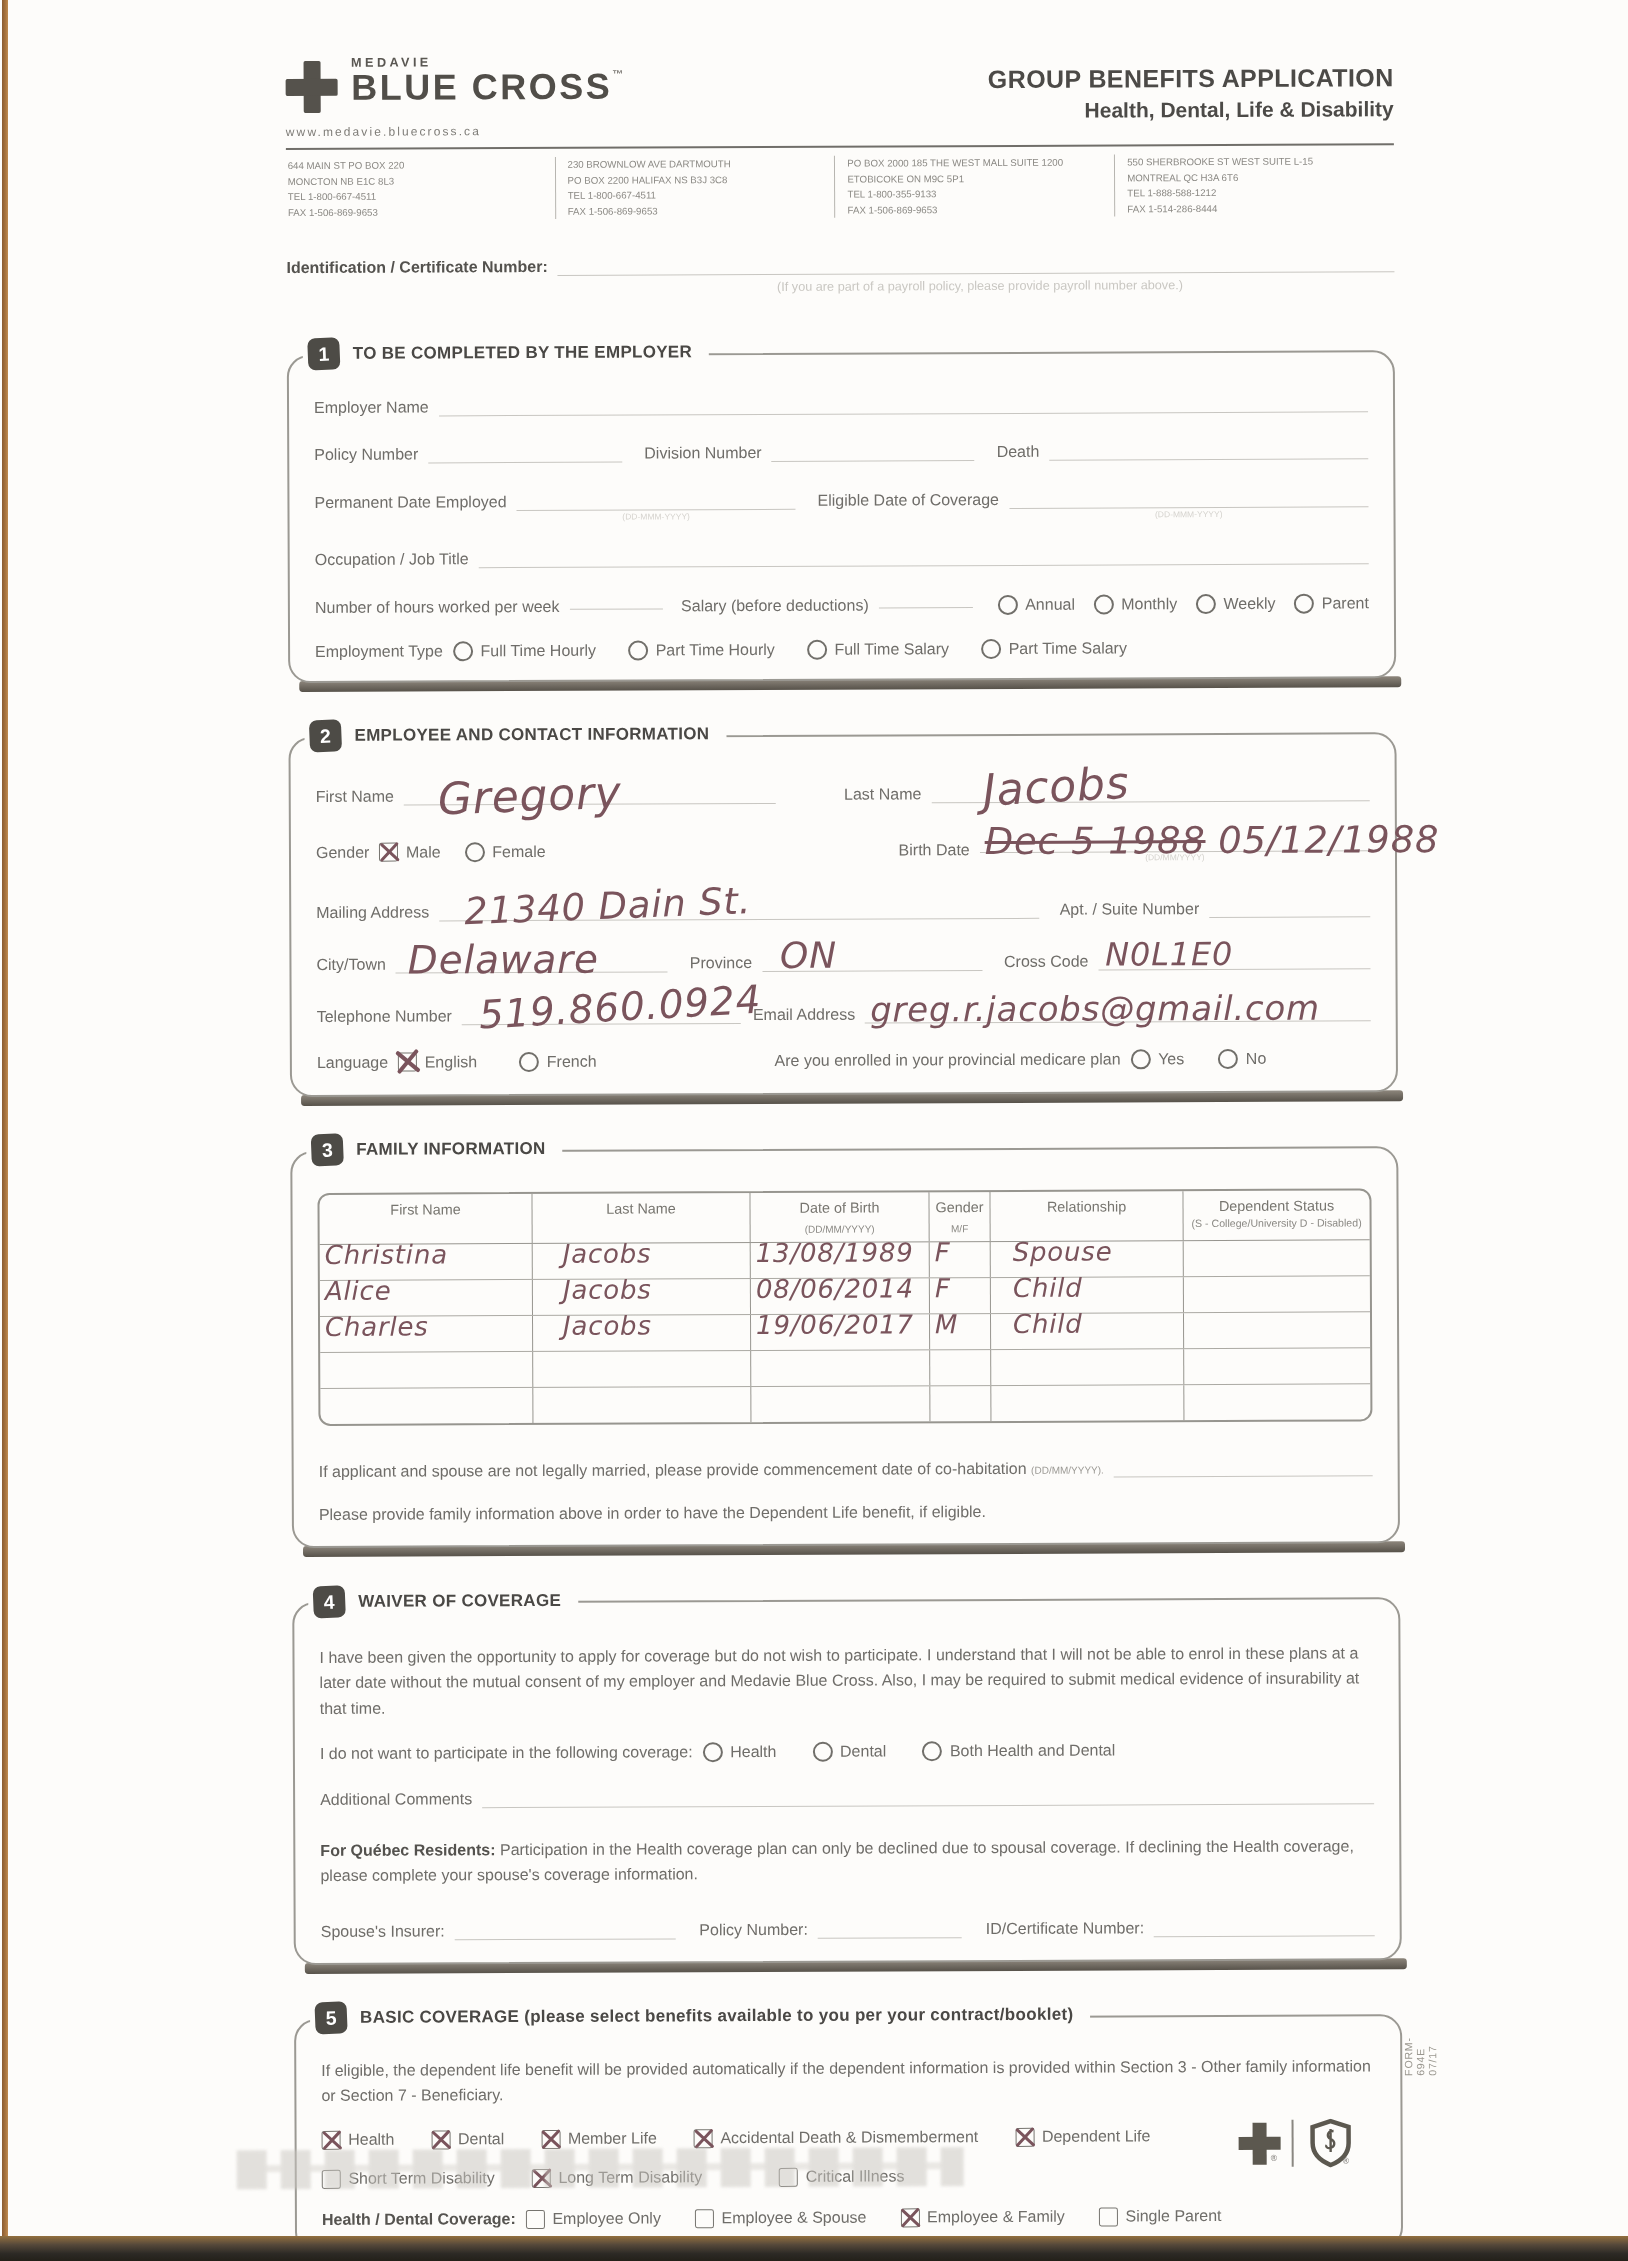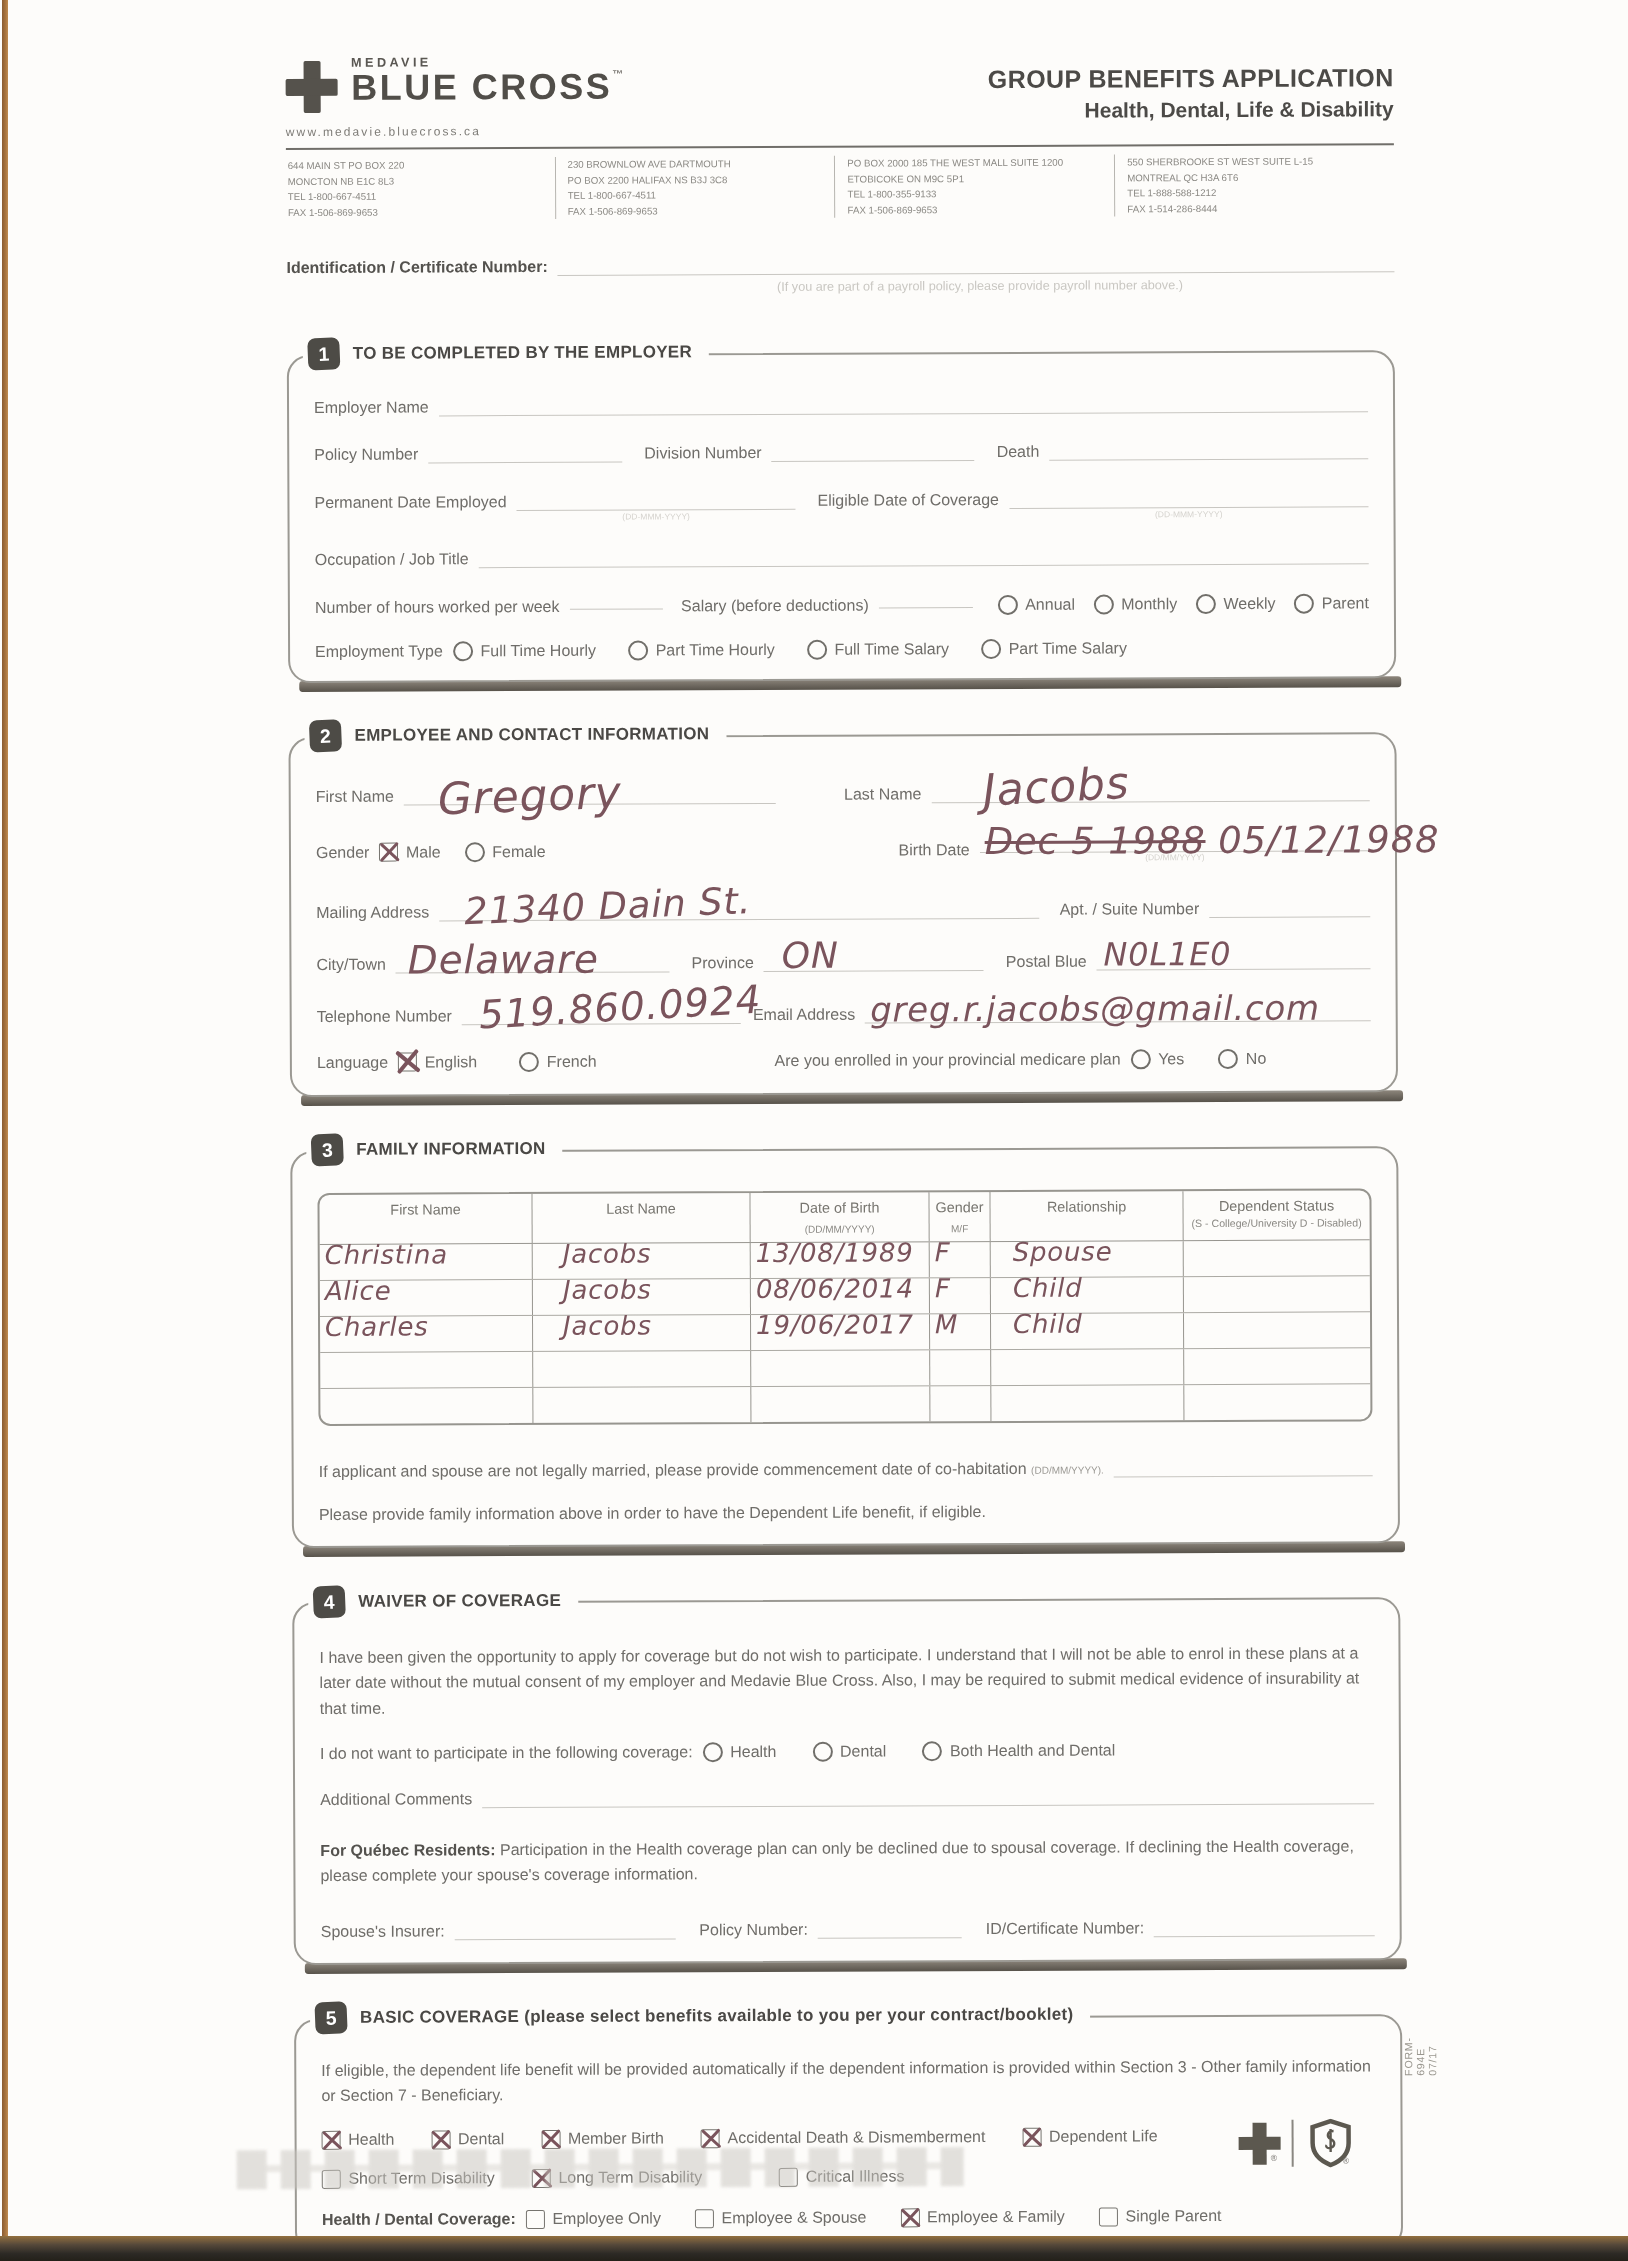--- a/index.html
+++ b/index.html
@@ -275,21 +275,21 @@
     </div>
     <div class="frow" style="margin-top:34px;">
       <span class="lbl">City/Town</span>
       <span class="wl" style="max-width:279px;">
         <span class="ink" style="left:12px;bottom:-5px;font-size:39px;">Delaware</span>
       </span>
       <span class="lbl" style="margin-left:22px;">Province</span>
       <span class="wl" style="max-width:220px;">
         <span class="ink" style="left:18px;bottom:-1.7px;font-size:36px;">ON</span>
       </span>
-      <span class="lbl" style="margin-left:22px;">Postal Blue</span>
+      <span class="lbl" style="margin-left:22px;">Cross Code</span>
       <span class="wl">
         <span class="ink" style="left:6.8px;bottom:0px;font-size:32px;">N0L1E0</span>
       </span>
     </div>
     <div class="frow" style="margin-top:34px;">
       <span class="lbl">Telephone Number</span>
       <span class="wl" style="max-width:279px;">
         <span class="ink" style="left:17px;bottom:-1.7px;font-size:39px;transform:rotate(-3deg);">519.860.0924</span>
       </span>
       <span class="lbl" style="margin-left:12px;">Email Address</span>
@@ -479,21 +479,21 @@
       <span class="opt">
               <span class="cb checked"></span>
               <span class="lbl">Health</span>
             </span>
       <span class="opt" style="margin-left:37px;">
               <span class="cb checked"></span>
               <span class="lbl">Dental</span>
             </span>
       <span class="opt" style="margin-left:37px;">
               <span class="cb checked"></span>
-              <span class="lbl">Member Birth</span>
+              <span class="lbl">Member Life</span>
             </span>
       <span class="opt" style="margin-left:37px;">
               <span class="cb checked"></span>
               <span class="lbl">Accidental Death &amp; Dismemberment</span>
             </span>
       <span class="opt" style="margin-left:37px;justify-content:space-between;">
               <span class="cb checked"></span>
               <span class="lbl">Dependent Life</span>
             </span>
     </div>

